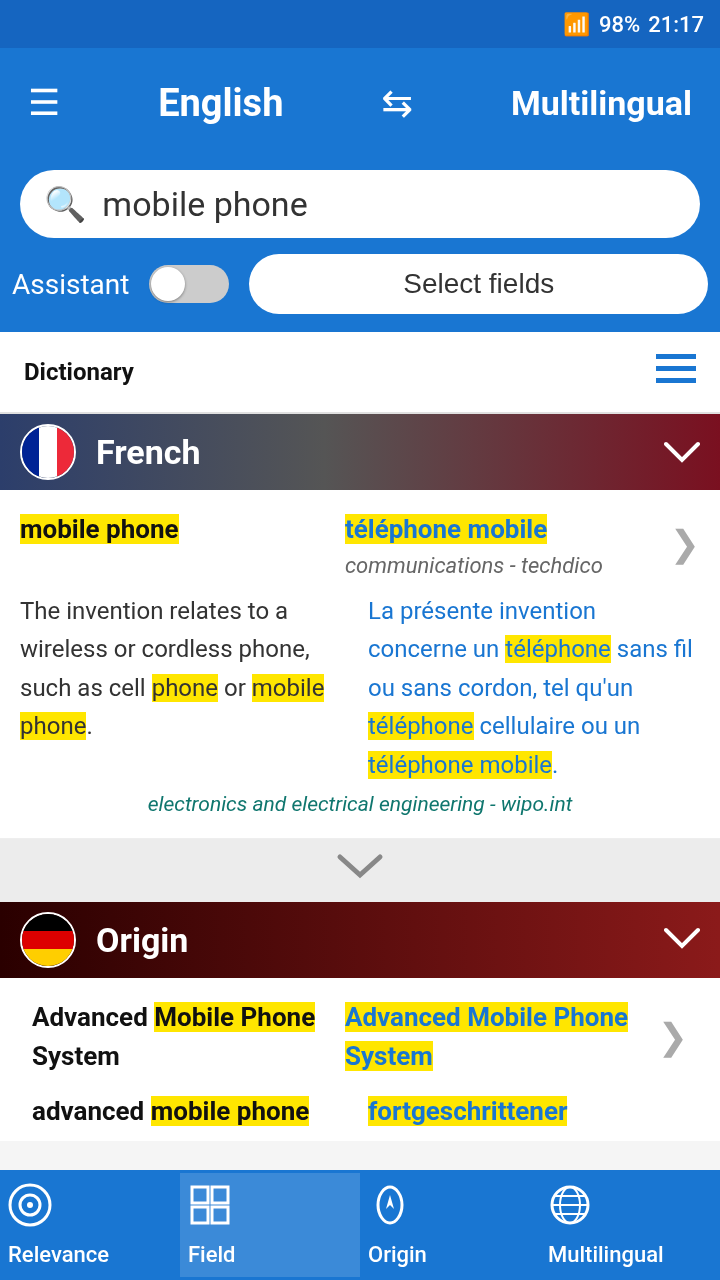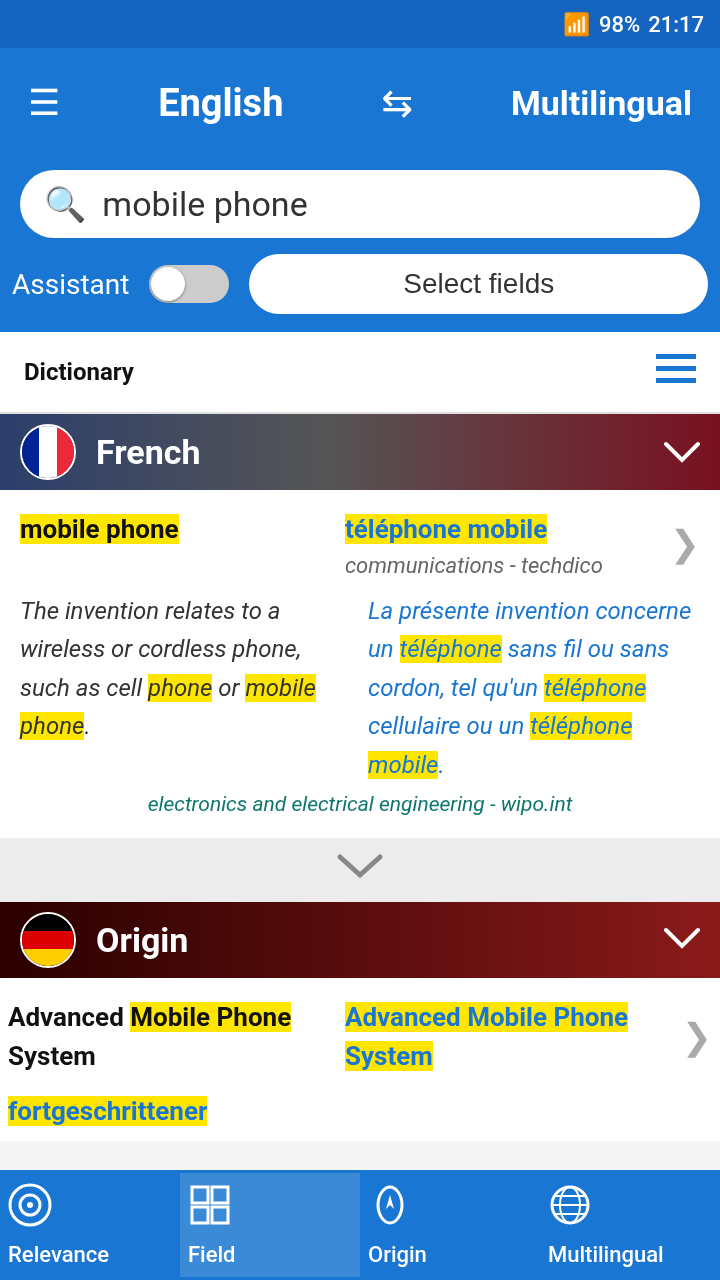--- a/index.html
+++ b/index.html
@@ -120,39 +120,39 @@
     .entry-area {
       background: white;
       padding: 20px 20px 10px;
       border-bottom: 1px solid #eee;
     }
     .entry-row { display: flex; gap: 16px; }
     .entry-col { flex: 1; }
     .entry-source { font-size: 26px; font-weight: bold; color: #111; line-height: 1.5; }
     .entry-target { font-size: 26px; font-weight: bold; color: #1976D2; line-height: 1.5; }
     .entry-desc { font-size: 22px; color: #666; font-style: italic; margin-top: 4px; }
-    .entry-trans-row { display: flex; gap: 16px; margin-top: 14px; position: relative; font-style: italic; }
+    .entry-trans-row { display: flex; gap: 16px; margin-top: 14px; position: relative; }
     .entry-trans-source { flex: 1; font-size: 24px; color: #333; line-height: 1.6; }
     .entry-trans-target { flex: 1; font-size: 24px; color: #1976D2; line-height: 1.6; }
     .entry-category { font-size: 21px; color: #0f766e; font-style: italic; text-align: center; margin: 8px 0 12px; }
 
     
     .expand-row {
       background: #ececec;
       display: flex;
       justify-content: center;
       padding: 14px;
       cursor: pointer;
     }
     .expand-icon { font-size: 30px; color: #888; }
 
     
     .german-entry-area {
       background: white;
-      padding: 20px 8px 10px;
+      padding: 20px 32px 10px;
     }
     .german-entry-row { display: flex; gap: 16px; }
     .german-entry-col { flex: 1; }
 
     
     .bottom-nav {
       position: fixed;
       bottom: 0;
       left: 0;
       width: 720px;
@@ -316,20 +316,25 @@
         <div class="entry-target">
           <span style="background:#FFE600; color:#1976D2;">Advanced Mobile Phone System</span>
         </div>
       </div>
       <div style="display:flex; align-items:center;">
         <span style="font-size:36px; color:#aaa; cursor:pointer;">❯</span>
       </div>
     </div>
 
     <div class="german-entry-row" style="margin-top:16px;">
+      <div class="german-entry-col">
+        <div class="entry-source">
+          advanced <span style="background:#FFE600;">mobile phone</span>
+        </div>
+      </div>
       <div class="german-entry-col">
         <div class="entry-target">
           <span style="background:#FFE600; color:#1976D2;">fortgeschrittener</span>
         </div>
       </div>
     </div>
   </div>
 
 </div>
 

